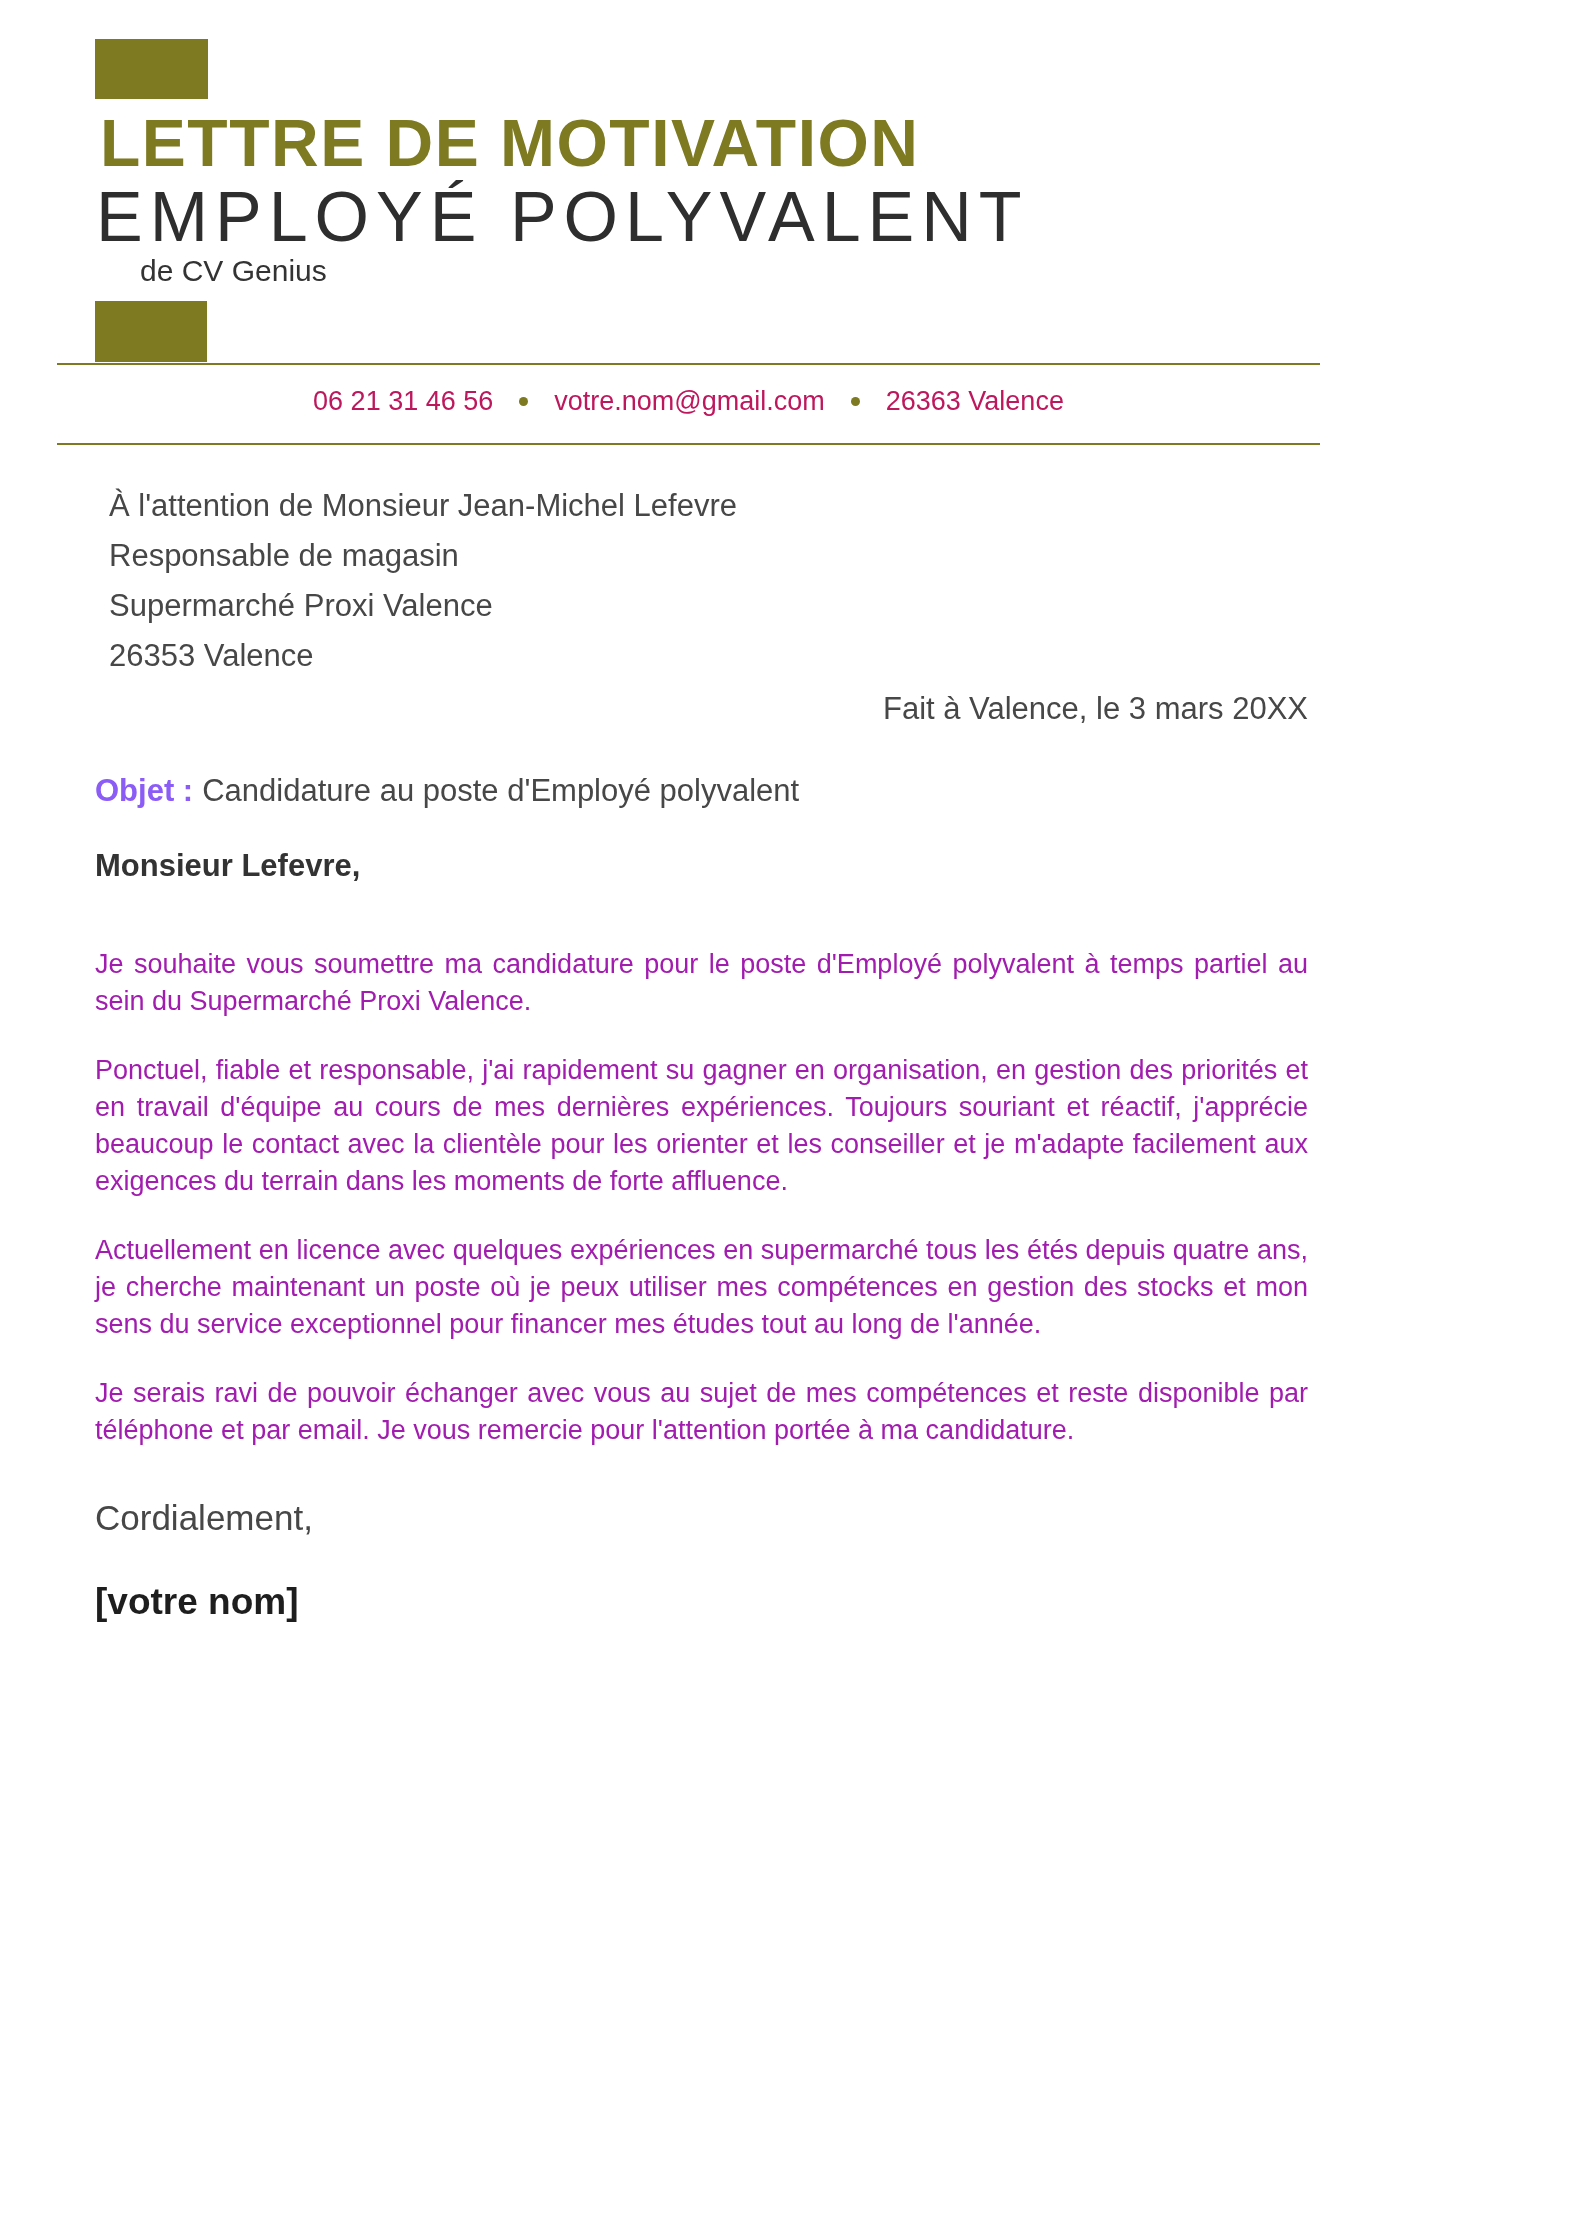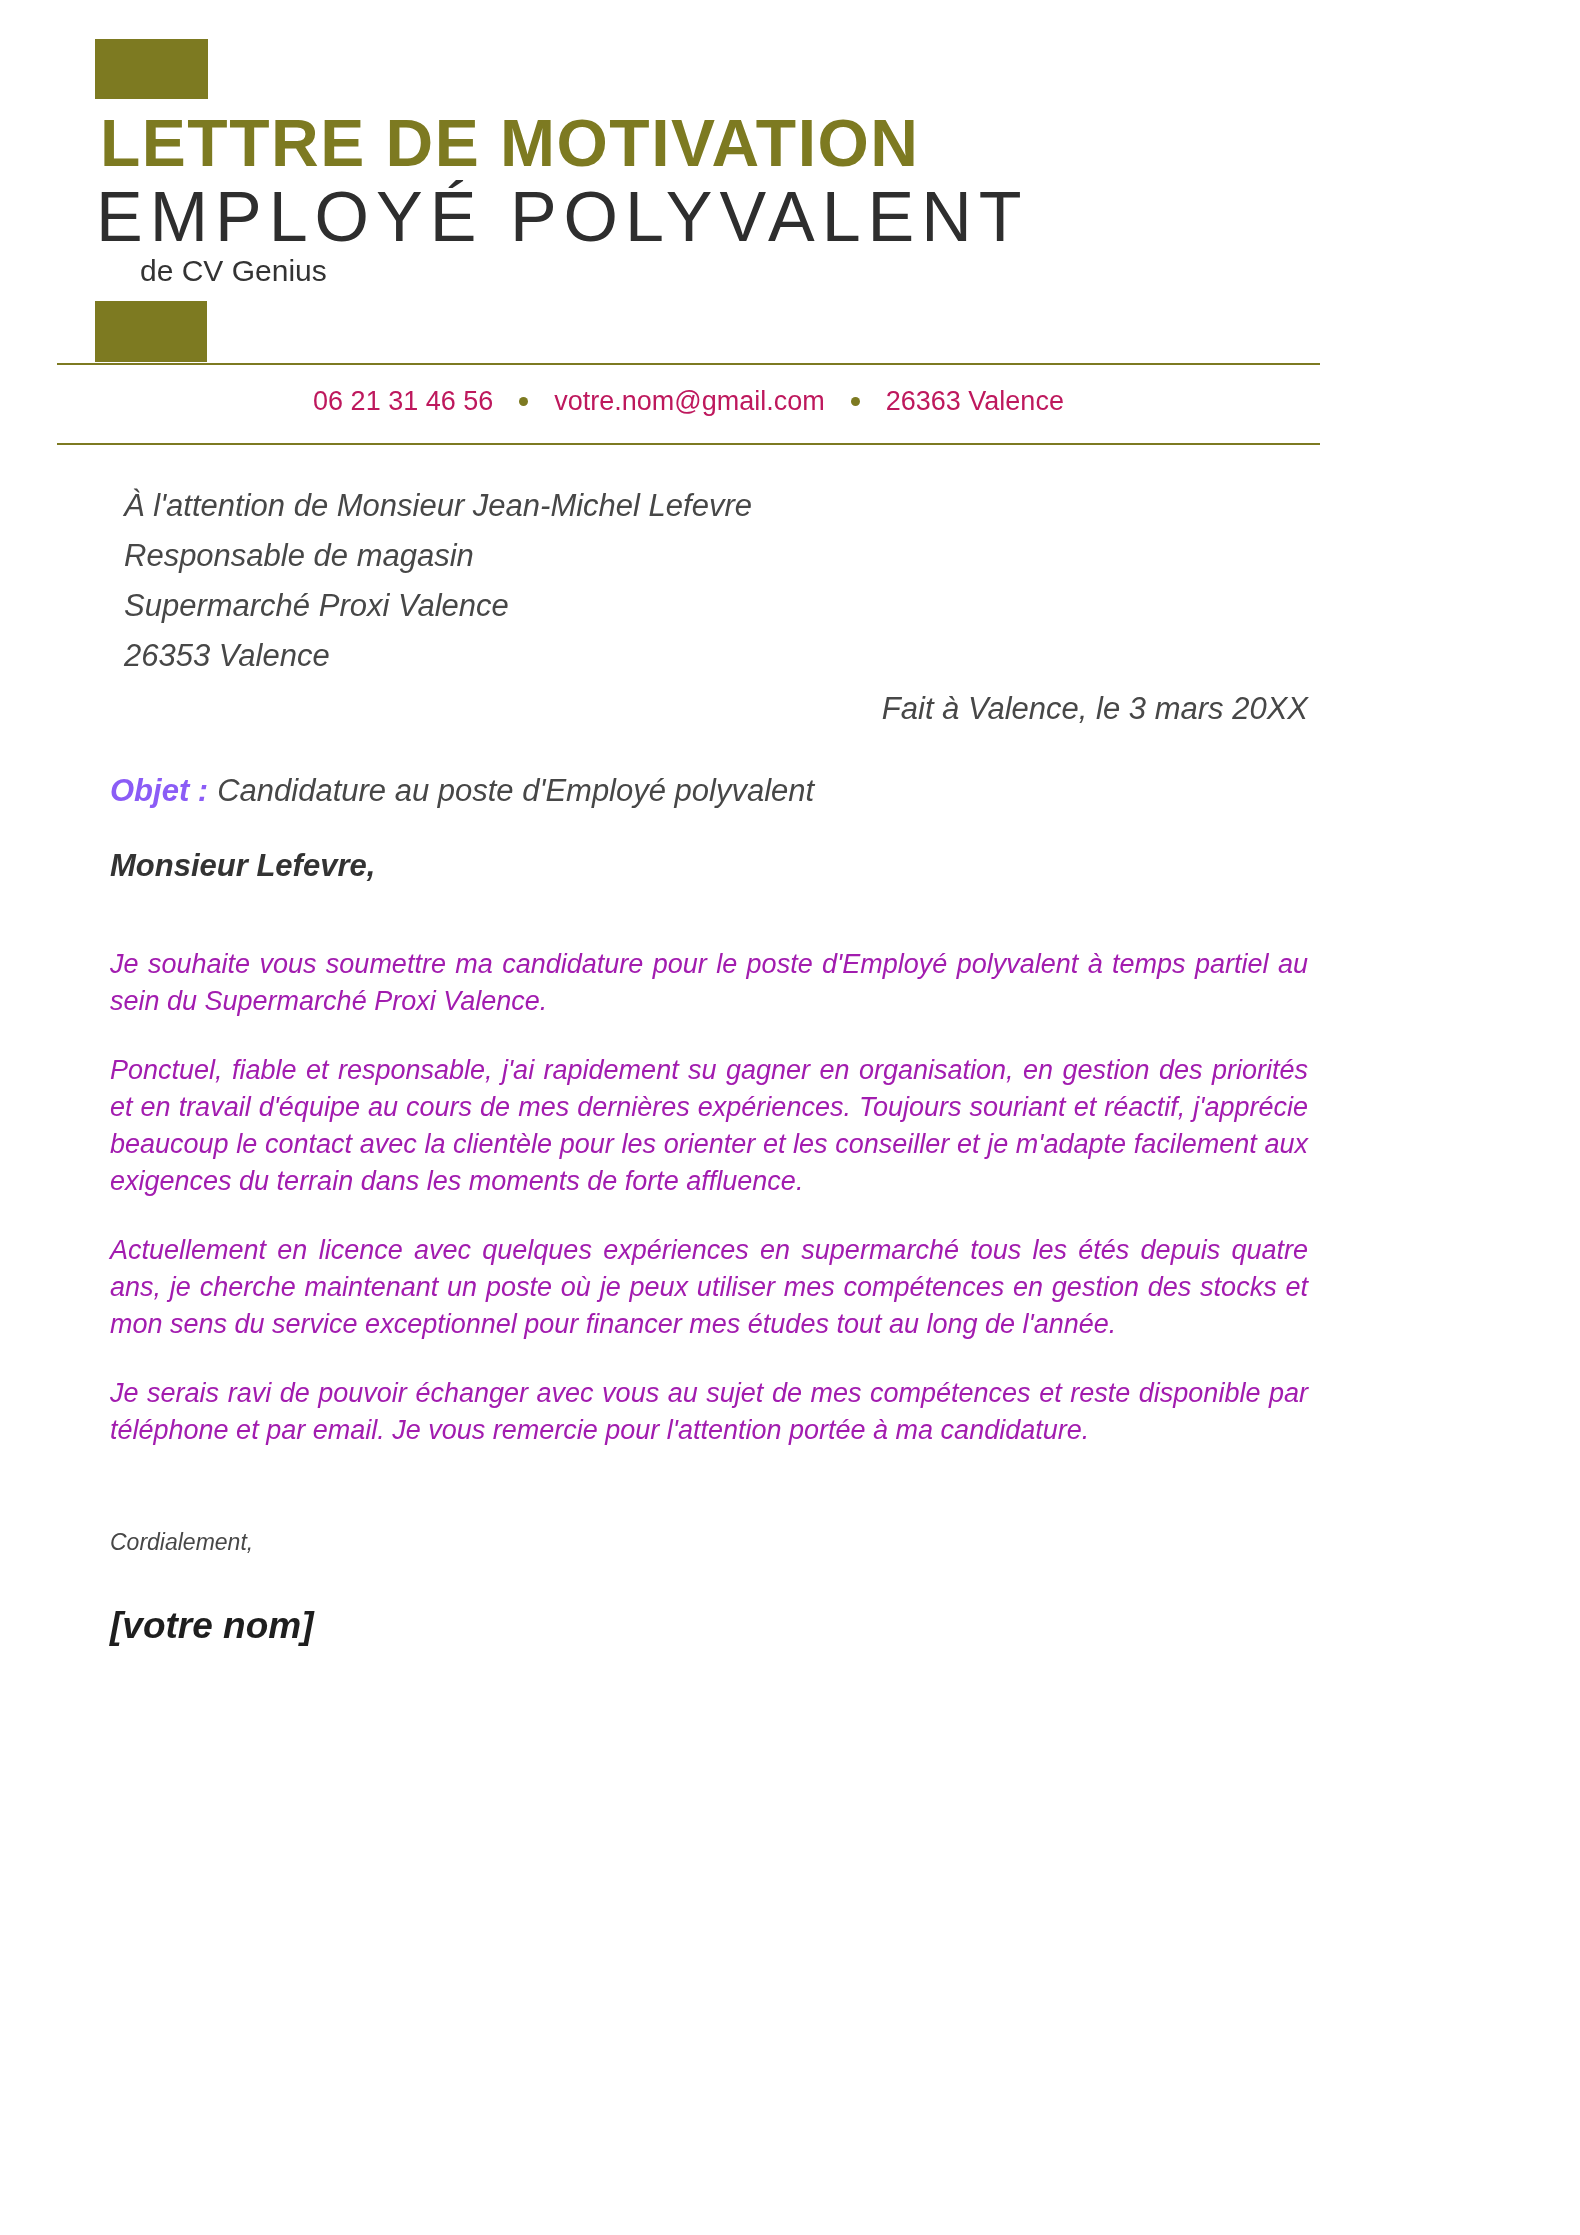--- a/index.html
+++ b/index.html
@@ -40,32 +40,32 @@
   .contact-bar {
     position: absolute; left: 57px; right: 56px; top: 381px;
     display: flex; justify-content: center; align-items: center;
     font-size: 27px; color: #be185d; line-height: 40px; white-space: nowrap; text-align: center;
   }
   .contact-dot {
     width: 9px; height: 9px; border-radius: 50%;
     background: #7d7a21; margin: 0 26px; flex: 0 0 auto;
   }
   
-  .content { position: absolute; left: 110px; right: 68px; top: 445px; color: #424242; font-style: italic; }
+  .content { position: absolute; left: 95px; right: 68px; top: 445px; color: #424242; }
   .address { margin: 36px 0 0 14px; font-size: 31px; line-height: 50px; color: #474747; }
   .date-line { margin-top: 3px; font-size: 31px; line-height: 50px; text-align: right; color: #474747; }
   .subject { margin-top: 32px; font-size: 31px; line-height: 50px; color: #474747; }
   .subject-label { font-weight: 700; color: #8b5cf6; margin-right: 9px; }
   .salutation { margin-top: 25px; font-size: 31px; line-height: 50px; font-weight: 700; color: #333333; }
   .paragraphs p {
     margin: 32px 0 0 0; font-size: 27px; line-height: 37px;
     text-align: justify; color: #a21caf;
   }
   .paragraphs p.first { margin-top: 55px; }
-  .closing { margin-top: 68px; font-size: 23px; line-height: 50px; color: #474747; }
+  .closing { margin-top: 44px; font-size: 35px; line-height: 50px; color: #474747; }
   .signature { margin-top: 34px; font-size: 37px; line-height: 50px; font-weight: 700; color: #1e1e1e; }
 </style>
 </head>
 <body>
 
 <div class="page">
 
   <div class="block-top"></div>
   <div class="doc-title">LETTRE DE MOTIVATION</div>
   <div class="doc-subtitle">EMPLOYÉ POLYVALENT</div>

